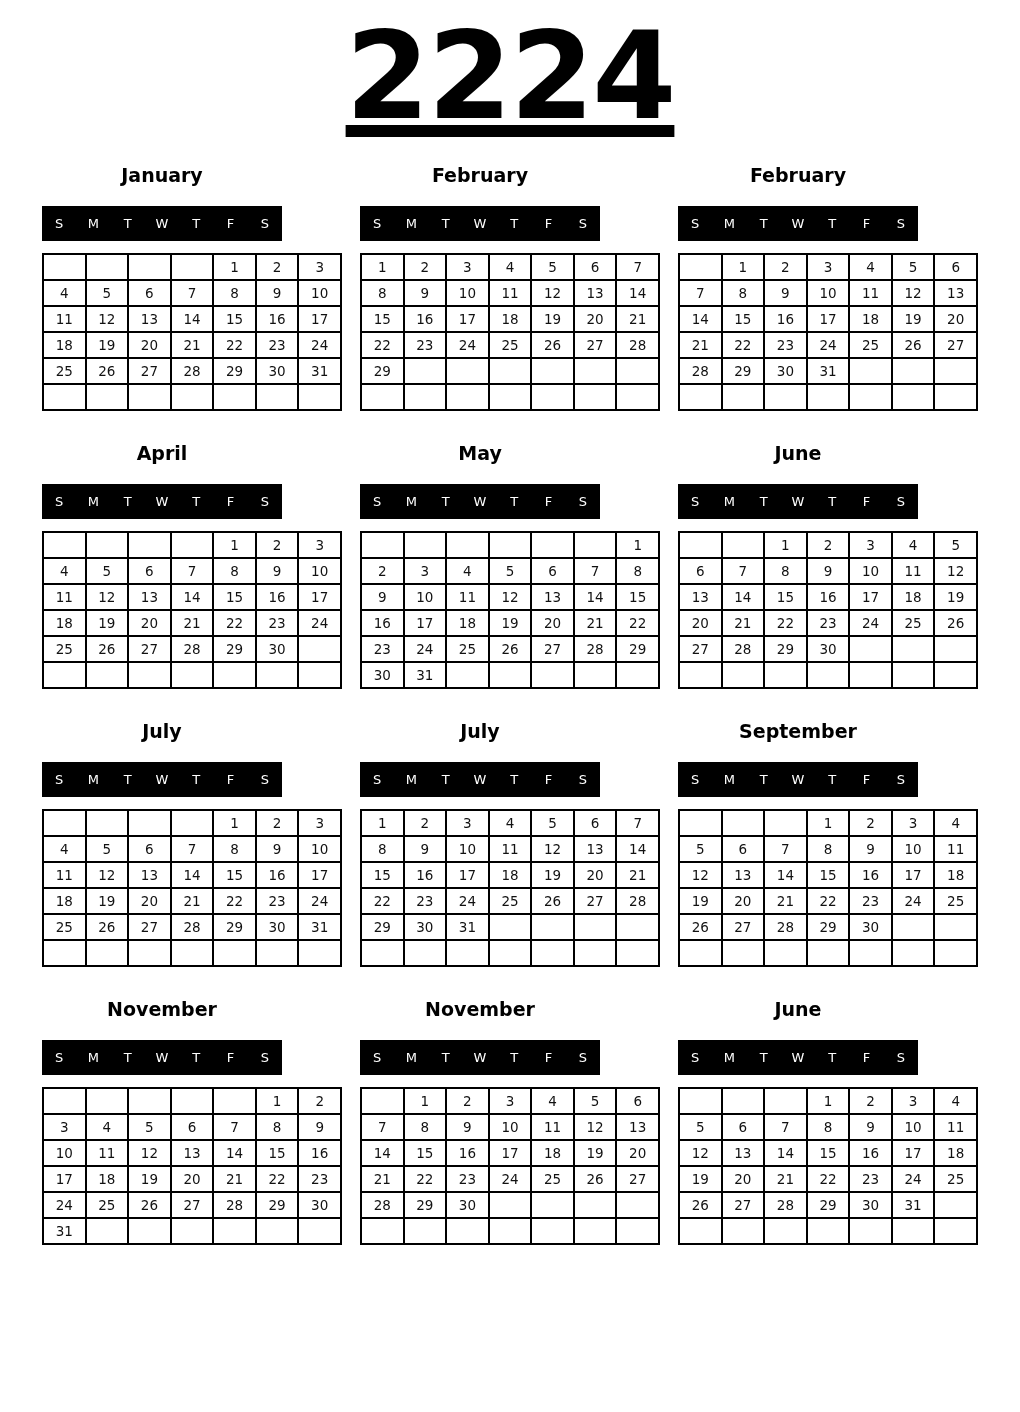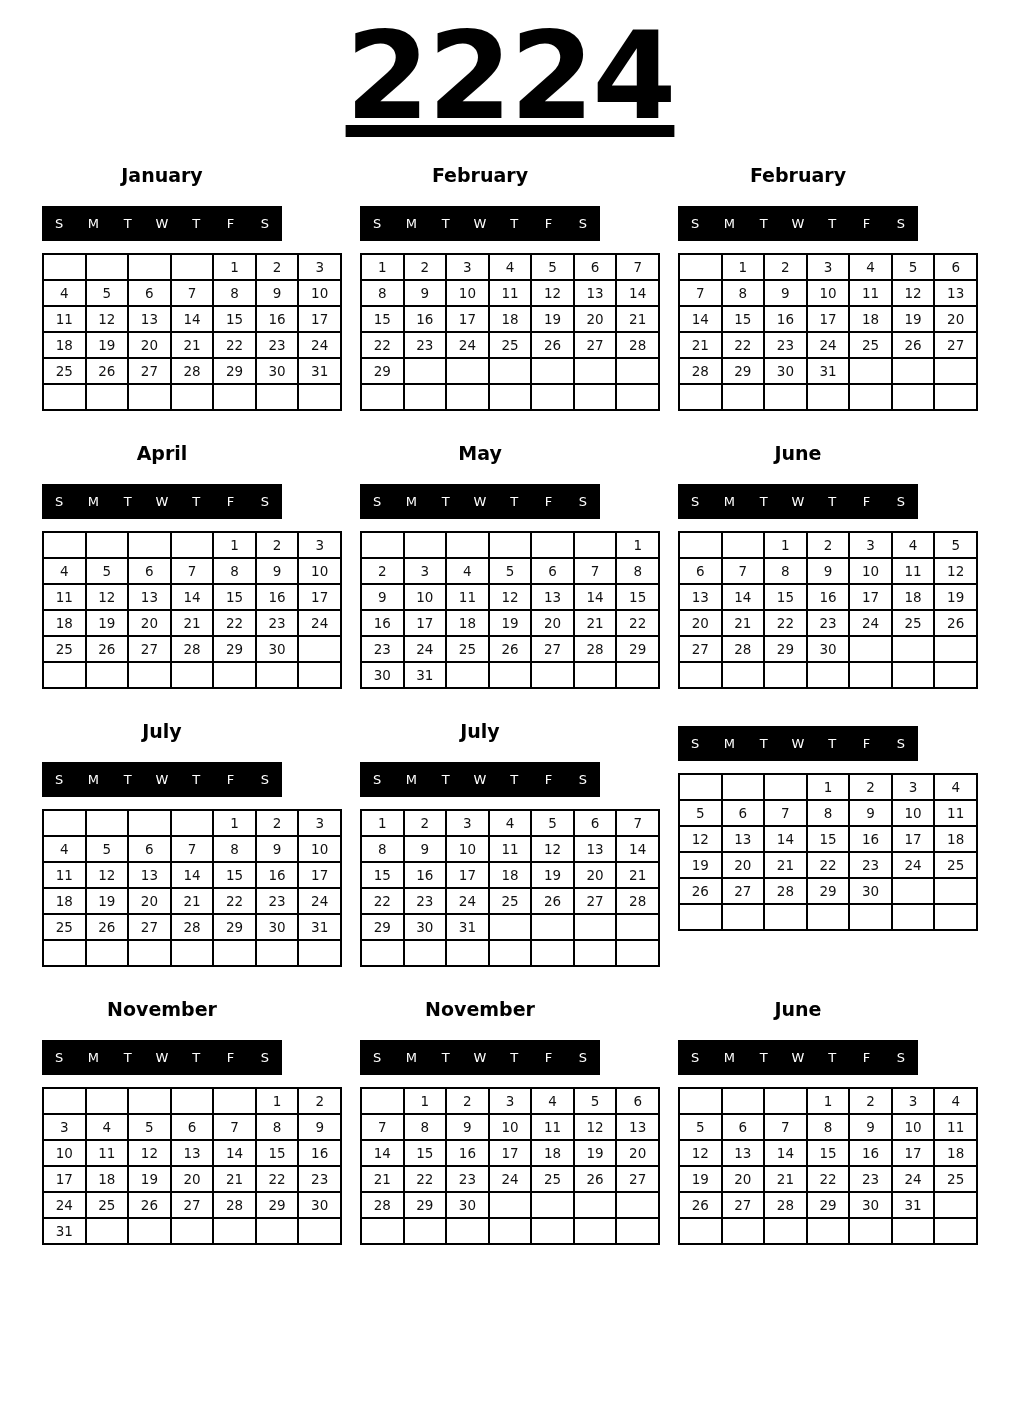--- a/index.html
+++ b/index.html
@@ -642,20 +642,21 @@
               <td></td>
               <td></td>
               <td></td>
               <td></td>
             </tr>
           </tbody>
     </table>
   </section>
 
   <section class="month">
+    <div class="month-title">September</div>
     <div class="weekday-bar">
           <span>S</span>
           <span>M</span>
           <span>T</span>
           <span>W</span>
           <span>T</span>
           <span>F</span>
           <span>S</span>
         </div>
     <table class="cal">

